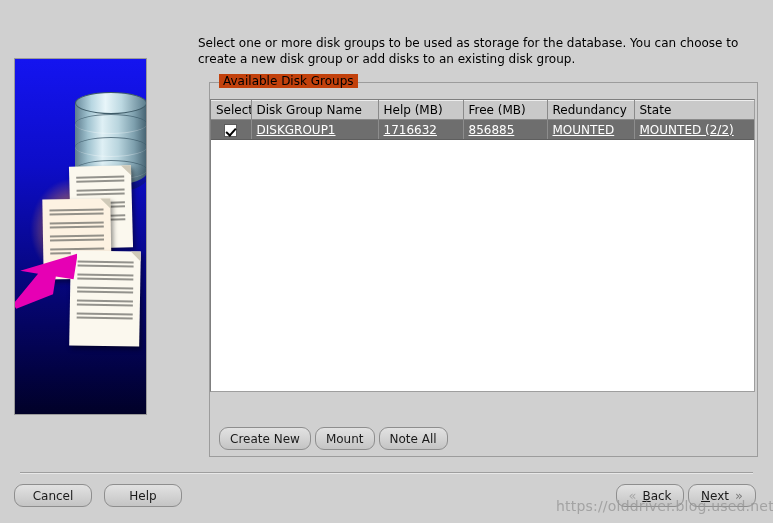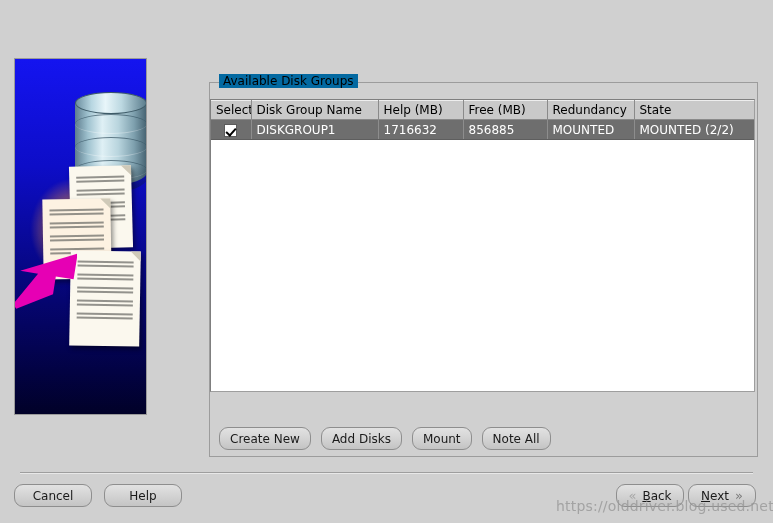--- a/index.html
+++ b/index.html
@@ -138,21 +138,21 @@
     height: 375px;
     border: 1px solid #9c9c9c;
     border-top-color: #9c9c9c;
     box-sizing: border-box;
   }
   #group-legend {
     position: absolute;
     left: 219px;
     top: 74px;
     padding: 0 4px;
-    background: #0369a1;
+    background: #c2410c;
     font-size: 12px;
     color: #000;
   }
 
   
   #table-panel {
     position: absolute;
     left: 210px;
     top: 99px;
     width: 545px;
@@ -187,20 +187,21 @@
   table.dg td {
     background: #6e6e6e;
     color: #ffffff;
     border-right: 1px solid #8d8d8d;
     border-bottom: 1px solid #5e5e5e;
     padding: 1px 5px;
     height: 20px;
     box-sizing: border-box;
     white-space: nowrap;
     overflow: hidden;
+    text-decoration: underline;
   }
   table.dg td.sel-cell { text-align: center; padding: 0; }
   .chk {
     display: inline-block;
     width: 13px; height: 13px;
     background: #ffffff;
     border: 1px solid #5b5b5b;
     position: relative;
     vertical-align: middle;
     box-sizing: border-box;
@@ -241,21 +242,21 @@
     white-space: nowrap;
     cursor: default;
     user-select: none;
   }
 
   #action-row {
     position: absolute;
     left: 219px;
     top: 427px;
     display: flex;
-    gap: 10px;
+    gap: 4px;
     align-items: center;
   }
 
   
   #sep-line {
     position: absolute;
     left: 20px;
     top: 472px;
     width: 733px;
     height: 1px;
@@ -378,20 +379,21 @@
       </div>
     </div>
 
     <div class="arrow">
       <svg width="62" height="72" viewBox="0 0 62 72">
         <polygon points="58,4 58,30 40,30 40,48 6,68 2,64 22,30 4,30" fill="#e600b4" transform="rotate(9 31 36)"></polygon>
       </svg>
     </div>
   </div>
 
+  <div id="intro-text">Select one or more disk groups to be used as storage for the database. You can choose to create a new disk group or add disks to an existing disk group.</div>
 
   <div id="group-box"></div>
   <div id="group-legend">Available Disk Groups</div>
 
   <div id="table-panel">
     <table class="dg">
       <colgroup>
         <col style="width:40px">
         <col style="width:127px">
         <col style="width:85px">
@@ -420,21 +422,20 @@
           <td>MOUNTED</td>
           <td>MOUNTED (2/2)</td>
         </tr>
       </tbody>
     </table>
   </div>
 
 
   <div id="action-row">
     <div class="mbtn">Create New</div>
-    <div class="mbtn">Add Disks</div>
     <div class="mbtn">Mount</div>
     <div class="mbtn">Note All</div>
   </div>
 
   <div id="sep-line"></div>
 
   <div id="bottom-left">
     <div class="mbtn">Cancel</div>
     <div class="mbtn">Help</div>
   </div>

